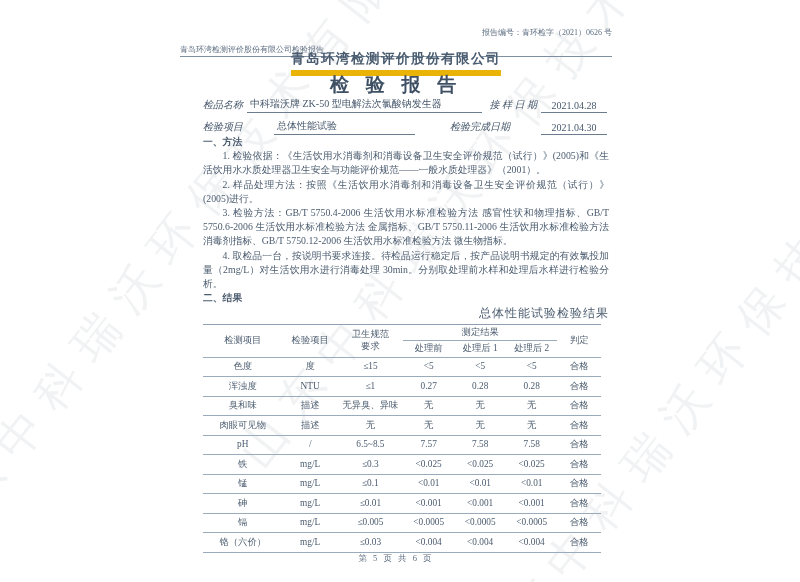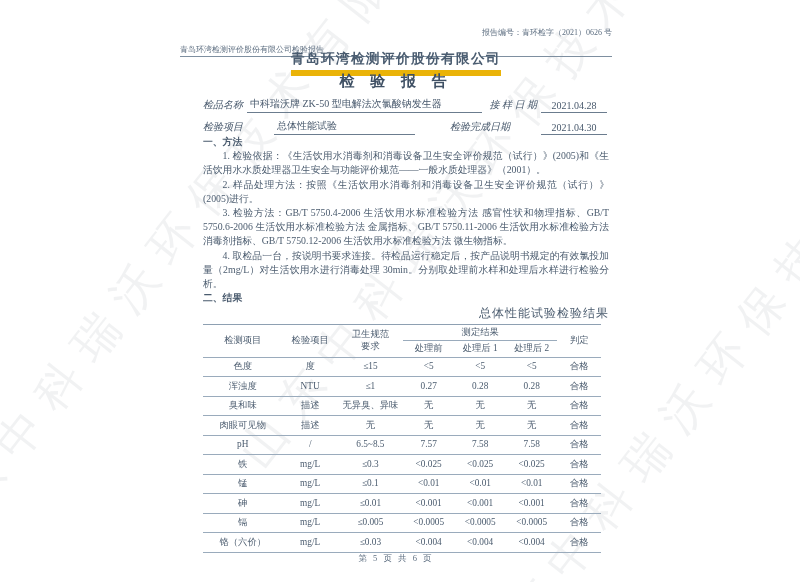--- a/index.html
+++ b/index.html
@@ -57,21 +57,21 @@
     letter-spacing: 1.5px;
     color: #4a5c70;
   }
   .company span { border-bottom: 6px solid #eab308; padding-bottom: 4px; }
 
   .report-title {
     position: absolute;
     left: 180px; top: 72px;
     width: 432px;
     text-align: center;
-    font-size: 15px;
+    font-size: 19px;
     font-weight: bold;
     letter-spacing: 6px;
     color: #3f5064;
   }
 
   
   .info-row {
     position: absolute;
     left: 203px;
     width: 404px;

